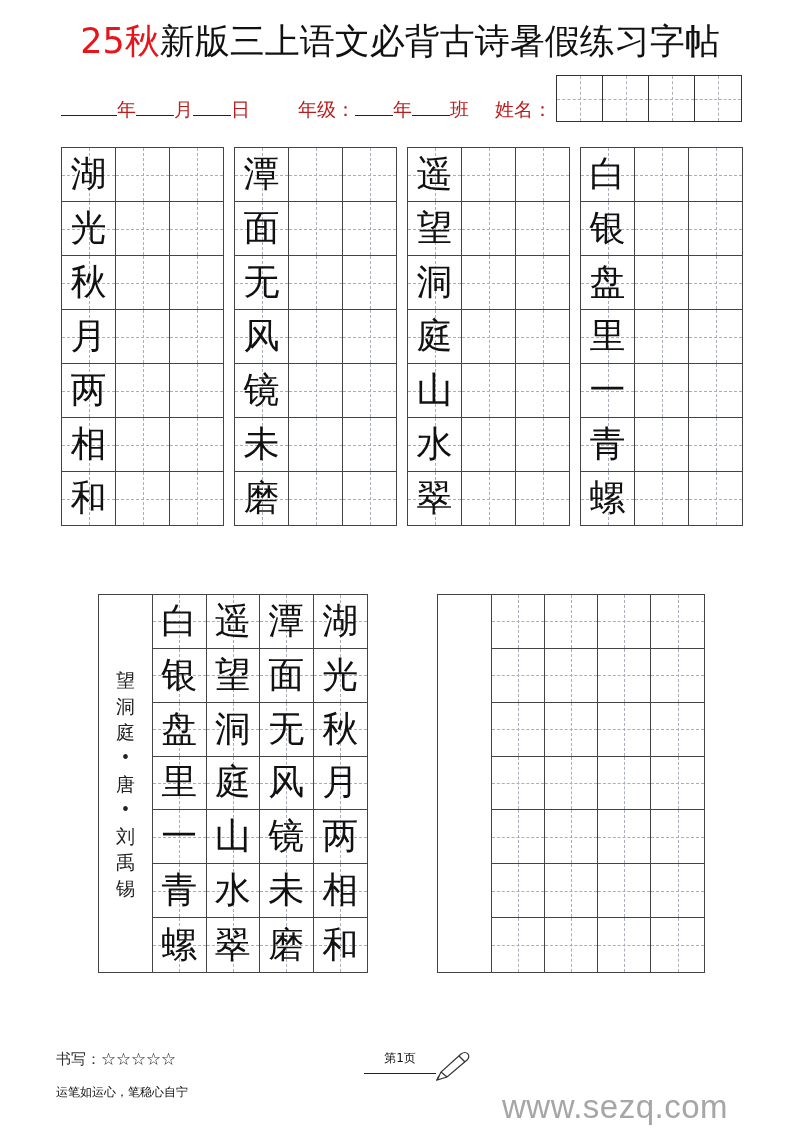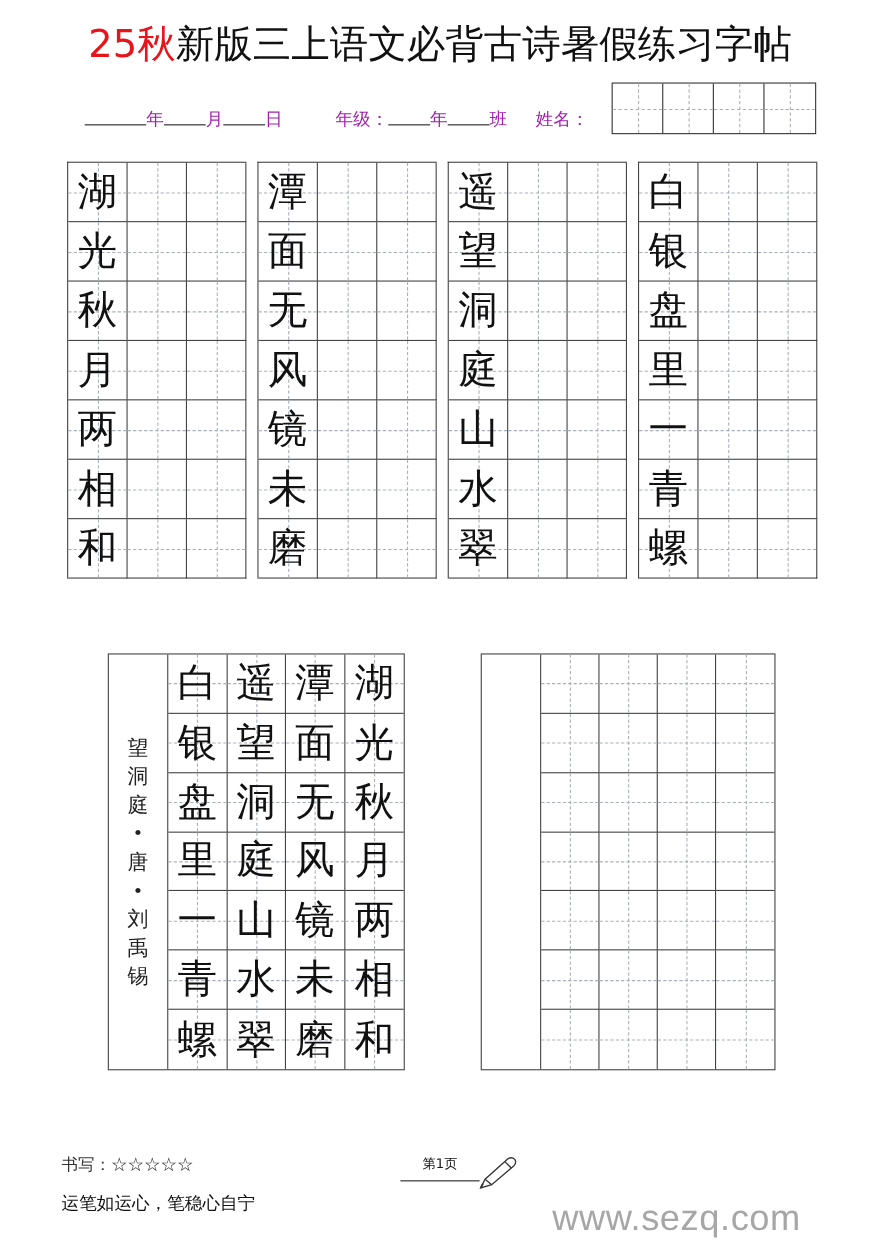--- a/index.html
+++ b/index.html
@@ -9,22 +9,22 @@
     overflow: hidden;
   }
   .title {
     position: absolute; left: 0; top: 18px; width: 800px; text-align: center;
     font-size: 35px; line-height: 46px; letter-spacing: 0px; color: #111;
     font-family: "DejaVu Sans", sans-serif;
   }
   .title .red { color: #e8141b; }
 
   .info {
-    position: absolute; left: 77px; top: 98px; font-size: 16px; line-height: 22px;
-    color: #a21caf; white-space: nowrap; font-family: "DejaVu Serif", serif;
+    position: absolute; left: 61px; top: 98px; font-size: 19px; line-height: 22px;
+    color: #b91c1c; white-space: nowrap; font-family: "DejaVu Serif", serif;
   }
   .info .blank { display: inline-block; border-bottom: 1px solid #222; height: 15px; vertical-align: baseline; }
   .info .gap { display: inline-block; }
 
   .namebox {
     position: absolute; left: 556px; top: 75px; width: 186px; height: 47px;
     display: grid; grid-template-columns: repeat(4, 1fr);
     border: 1.5px solid #333; box-sizing: border-box;
   }
   .namebox .nc { position: relative; border-right: 1.5px solid #333; }
@@ -71,21 +71,21 @@
   }
   .panel .grid .cell { font-size: 36px; }
   .panel .grid .cell:nth-child(4n) { border-right: none; }
   .panel .grid .cell:nth-last-child(-n+4) { border-bottom: none; }
 
   .footer-rating {
     position: absolute; left: 56px; top: 1050px; font-size: 15px; color: #333;
     font-family: Liberation Sans, sans-serif;
   }
   .footer-motto {
-    position: absolute; left: 56px; top: 1084px; font-size: 16px; color: #111;
+    position: absolute; left: 56px; top: 1084px; font-size: 12px; color: #111;
   }
   .page-no {
     position: absolute; left: 364px; top: 1050px; width: 72px; text-align: center;
     font-size: 12px; color: #111; padding-bottom: 6px; border-bottom: 1.5px solid #222;
   }
   .pen {
     position: absolute; left: 435px; top: 1050px; width: 36px; height: 32px;
   }
   .watermark {
     position: absolute; left: 502px; top: 1058px; font-size: 33px; color: #a6a6a6;

